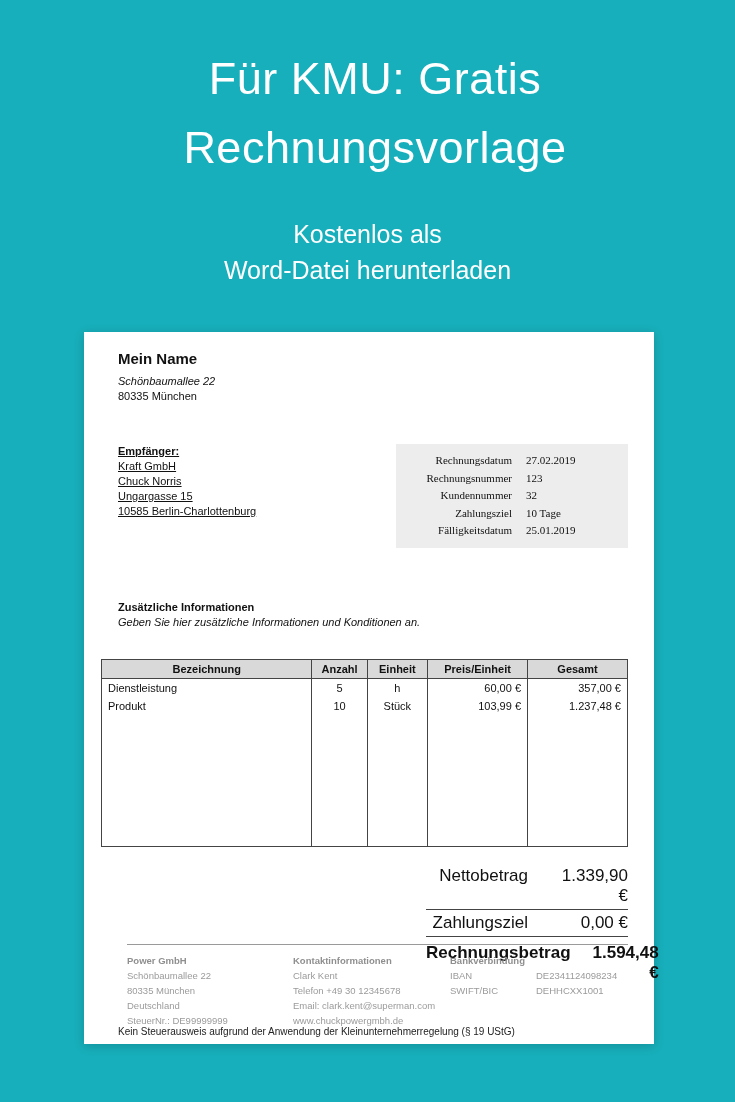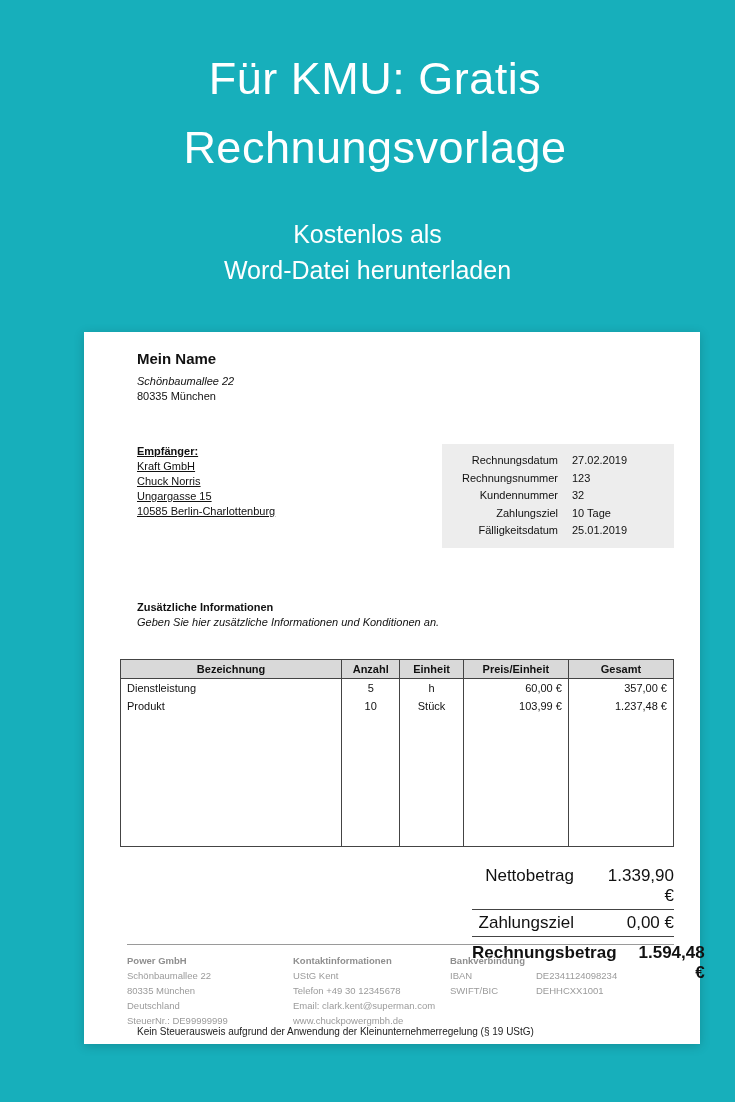--- a/index.html
+++ b/index.html
@@ -24,44 +24,45 @@
     margin-top: 34px;
     font-size: 25px;
     font-weight: 400;
     line-height: 36px;
   }
 
   
   .sheet {
     position: absolute;
     left: 84px; top: 332px;
-    width: 616px; height: 712px;
+    width: 570px; height: 712px;
     background: #ffffff;
     box-shadow: 0 2px 10px rgba(0,0,0,0.18);
-    padding: 18px 26px 0 53px;
+    padding: 18px 26px 0 34px;
     color: #111;
   }
 
   .sender-name { font-size: 15px; font-weight: bold; margin-bottom: 7px; }
   .sender-street { font-size: 11px; font-style: italic; line-height: 15px; }
   .sender-city { font-size: 11px; line-height: 15px; }
 
   .addr-meta-row {
     display: flex;
     justify-content: space-between;
     margin-top: 40px;
   }
   .recipient { font-size: 11px; line-height: 15px; text-decoration: underline; }
   .recipient .label { font-weight: bold; }
 
   .meta-box {
     background: #ededed;
     padding: 8px 10px 8px 8px;
     width: 232px;
     font-size: 11px;
+    font-family: Liberation Serif, serif;
   }
   .meta-row { display: flex; line-height: 17.5px; }
   .meta-row .m-label { width: 108px; text-align: right; }
   .meta-row .m-value { margin-left: 14px; }
 
   .add-info { margin-top: 52px; font-size: 11px; line-height: 15px; }
   .add-info .title { font-weight: bold; }
   .add-info .text { font-style: italic; }
 
   
@@ -253,21 +254,21 @@
   <div class="sheet-footer">
     <div class="f-col1">
       <div class="f-title">Power GmbH</div>
       <div>Schönbaumallee 22</div>
       <div>80335 München</div>
       <div>Deutschland</div>
       <div>SteuerNr.: DE99999999</div>
     </div>
     <div class="f-col2">
       <div class="f-title">Kontaktinformationen</div>
-      <div>UStG Kent</div>
+      <div>Clark Kent</div>
       <div>Telefon +49 30 12345678</div>
       <div>Email: clark.kent@superman.com</div>
       <div>www.chuckpowergmbh.de</div>
     </div>
     <div class="f-col3">
       <div class="f-title">Bankverbindung</div>
       <div class="f-pair">
         <div class="f-label">IBAN</div>
         <div>DE2341124098234</div>
       </div>

